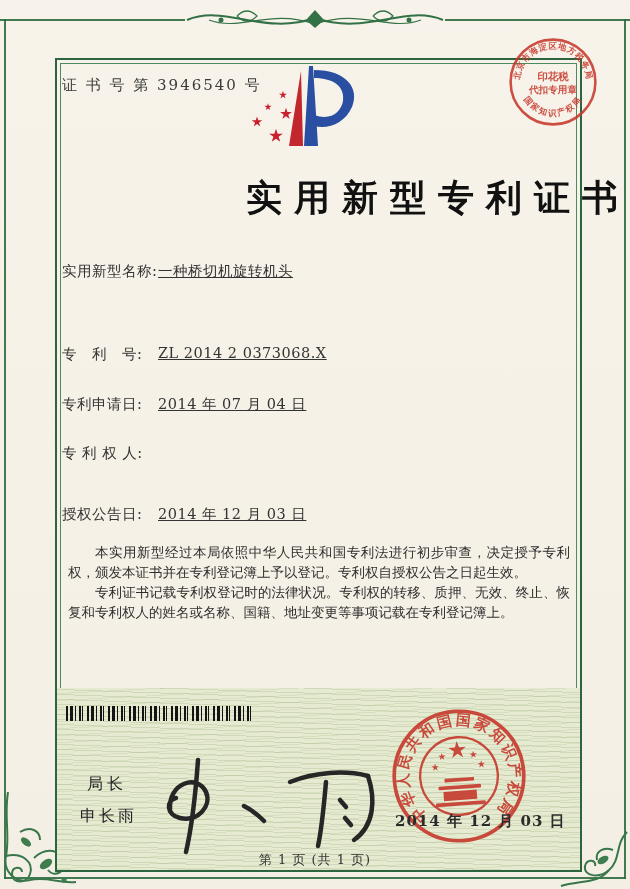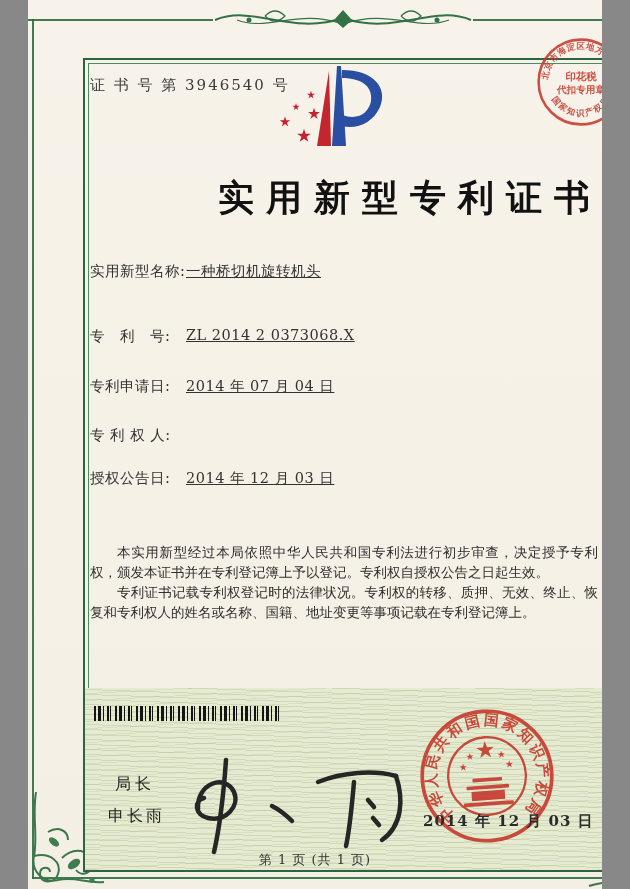--- a/index.html
+++ b/index.html
@@ -1,19 +1,19 @@
 <!DOCTYPE html>
 <html><head>
 <meta charset="utf-8">
 <style>
   html,body{margin:0;padding:0;}
   body{background:#888;}
   .page{
     position:relative;
-    width:574px;height:889px;
+    width:630px;height:889px;
     margin:0 auto;
     background:linear-gradient(180deg,#f7f3ea 0%,#f6f1e7 55%,#f4efe4 100%);
     overflow:hidden;
     font-family:"DejaVu Serif","Liberation Serif",serif;
     color:#2b2b2b;
   }
   .abs{position:absolute;}
   
   .edge{position:absolute;background:#2f6b3f;opacity:.9;}
   
@@ -35,31 +35,31 @@
   }
   .cert-no{left:62px;top:76px;font-size:15px;letter-spacing:2px;color:#3a3a3a;}
   .title{
     left:0;top:174px;width:100%;text-align:right;
     font-size:36px;font-weight:bold;letter-spacing:12px;color:#111;
   }
   .fields{left:62px;top:262px;width:480px;}
   .field-row{display:flex;font-size:14.5px;color:#333;letter-spacing:.5px;}
   .field-label{width:96px;flex:none;}
   .field-value{flex:1;text-decoration:underline;}
-  .fr1{margin-bottom:46px;}
+  .fr1{margin-bottom:64px;}
   .fr2{margin-bottom:30px;}
   .fr3{margin-bottom:31px;}
   .fr4{margin-bottom:30px;}
-  .fr5{margin-bottom:24px;}
+  .fr5{margin-bottom:42px;}
   .body-text{
     left:62px;top:542px;width:508px;
     font-size:13.5px;line-height:20px;color:#2e2e2e;
     text-align:justify;
   }
-  .body-text p{margin:0;text-indent:2em;}
+  .body-text p{margin:0;text-indent:2em;padding-left:6px;}
   .barcode{
     left:66px;top:706px;width:186px;height:15px;
     background:repeating-linear-gradient(90deg,
       #141414 0 2px,transparent 2px 4px,
       #141414 4px 7px,transparent 7px 9px,
       #141414 9px 10px,transparent 10px 13px,
       #141414 13px 15px,transparent 15px 16px,
       #141414 16px 17px,transparent 17px 21px);
   }
   .officer-title{left:87px;top:774px;font-size:16px;letter-spacing:4px;color:#222;}

